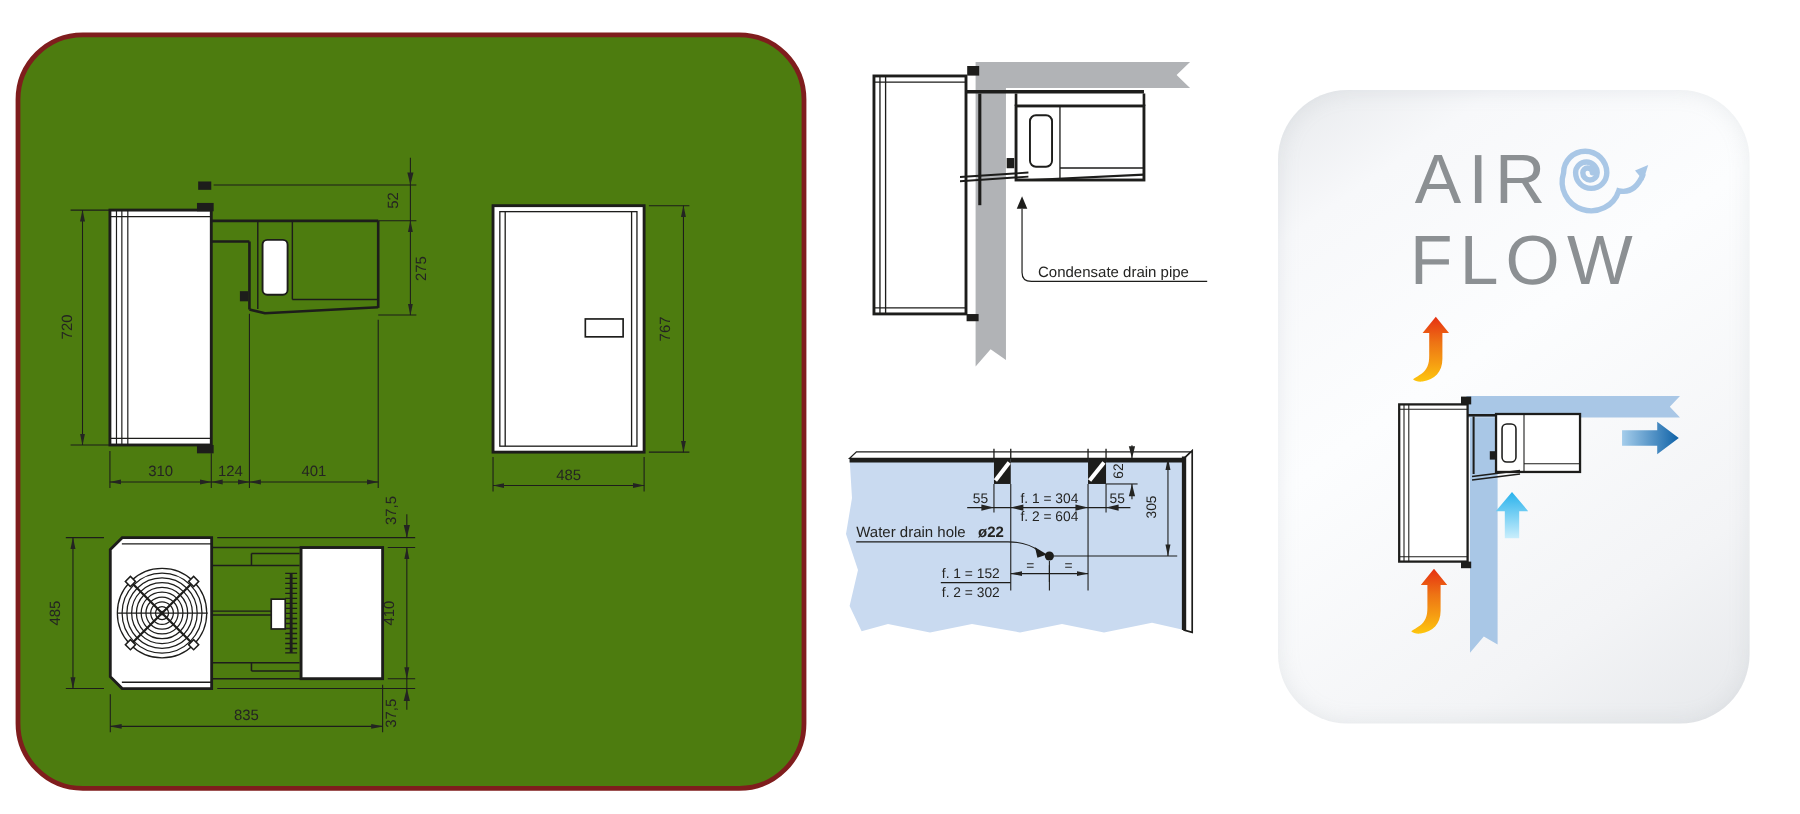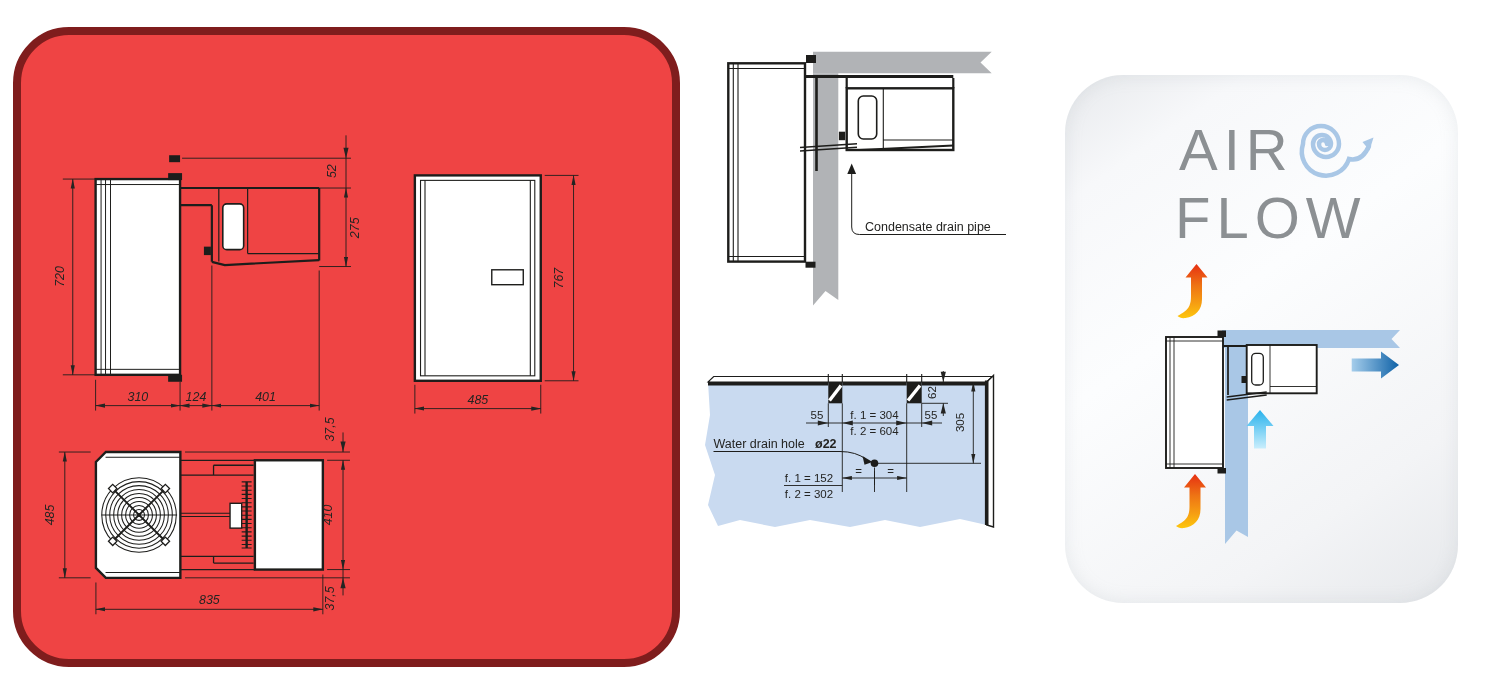--- a/index.html
+++ b/index.html
@@ -1,19 +1,19 @@
 <!DOCTYPE html>
 <html><head>
 <meta charset="utf-8">
 <style>
   html,body{margin:0;padding:0;background:#ffffff;}
   .canvas{position:relative;width:1500px;height:678px;background:#ffffff;overflow:hidden;
           font-family:"Liberation Sans",sans-serif;}
   .dims-panel{position:absolute;left:13px;top:27px;width:651px;height:624px;
-              border:8px solid #7f1d1d;border-radius:56px;background:#ef4444;font-style:italic;}
+              border:4px solid #7f1d1d;border-radius:56px;background:#4d7c0f;}
   .dims-panel svg{position:absolute;left:0;top:0;}
   .mid-svg{position:absolute;left:680px;top:30px;}
   .air-panel{position:absolute;left:1065px;top:75px;width:393px;height:528px;border-radius:58px;
              background:linear-gradient(145deg,#e7e9ec 0%,#f7f8fa 16%,#fcfdfe 42%,#f3f4f6 78%,#e6e8eb 100%);
              box-shadow:inset 0 0 18px rgba(150,158,168,.18);}
   .air-title{position:absolute;color:#8c9093;font-size:58px;font-weight:300;line-height:1;
              letter-spacing:6px;font-family:"Liberation Sans",sans-serif;}
   .air-title.t1{left:114px;top:46px;}
   .air-title.t2{left:110px;top:114px;}
   .spiral{position:absolute;left:200px;top:25px;}

